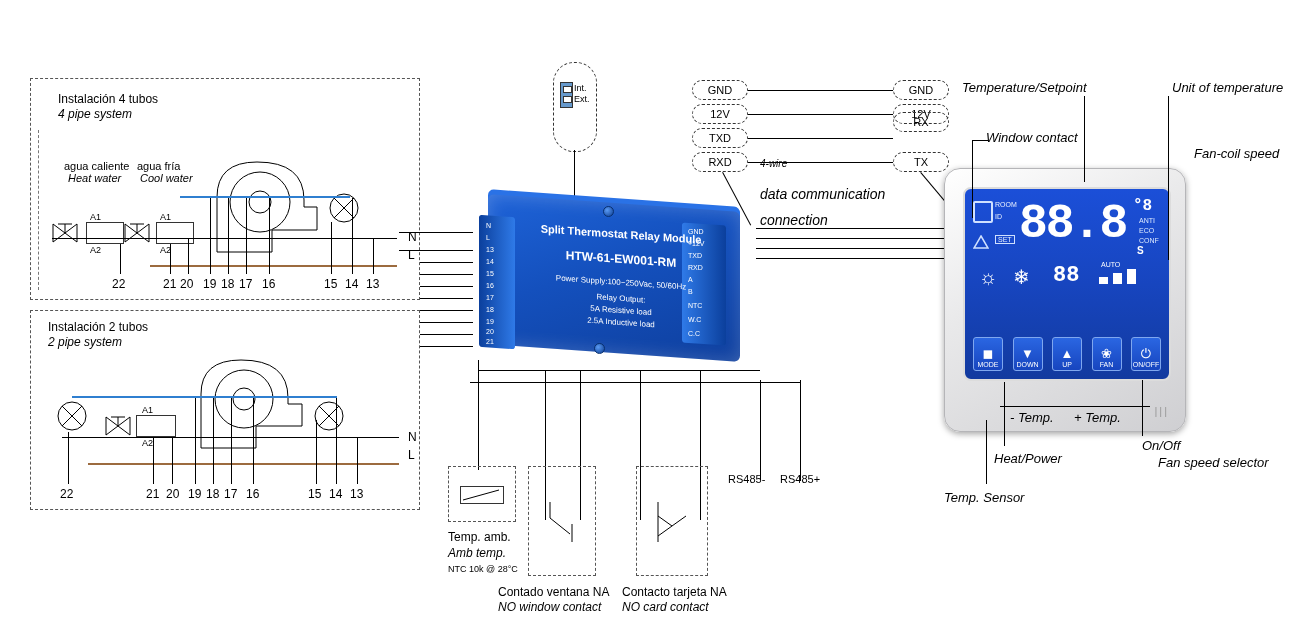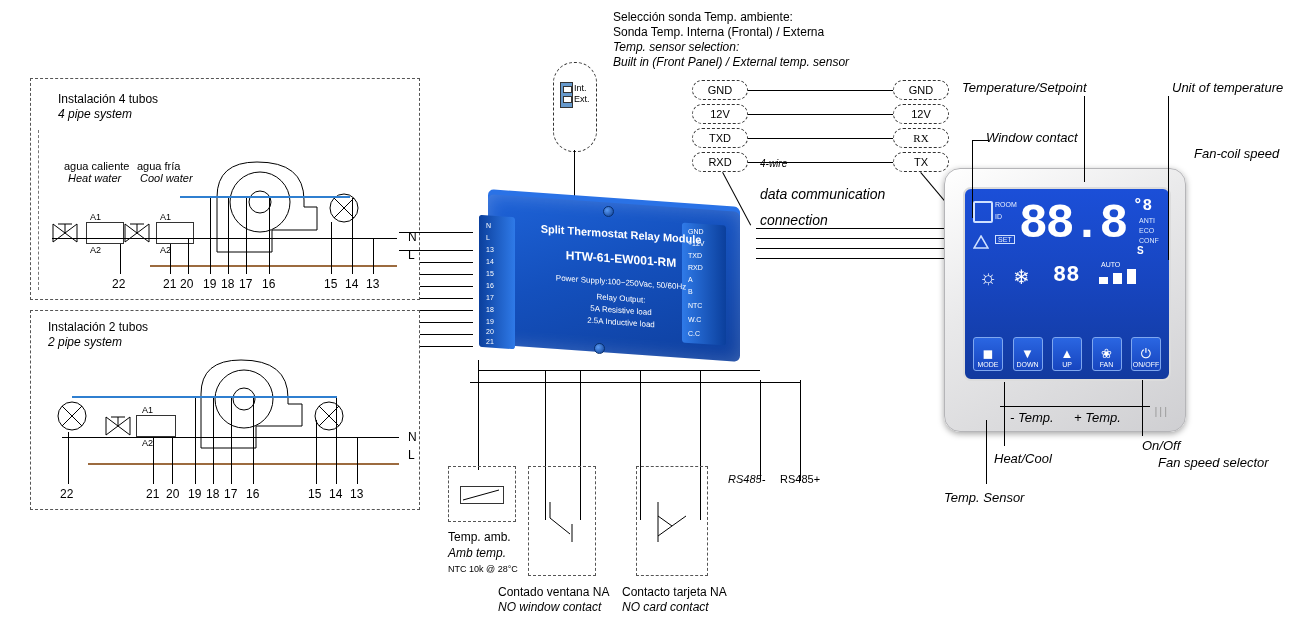--- a/index.html
+++ b/index.html
@@ -172,26 +172,20 @@
     font-size: 11px;
     letter-spacing: 2px;
   }
   .leader { background: #000; height: 1px; transform-origin: 0 0; }
 </style>
 </head>
 <body>
 
 <div id="root">
 
-  <div class="abs txt" style="left:613px; top:10px;">
-    <div>Selección sonda Temp. ambiente:</div>
-    <div>Sonda Temp. Interna (Frontal) / Externa</div>
-    <div class="ital">Temp. sensor selection:</div>
-    <div class="ital">Built in (Front Panel) / External temp. sensor</div>
-  </div>
 
   <div class="abs" style="left:553px; top:62px; width:42px; height:88px; border:1px dashed #333; border-radius:21px;"></div>
   <div class="abs solidbox" style="left:560px; top:82px; width:13px; height:26px; background:#6699cc;"></div>
   <div class="abs" style="left:563px; top:86px; width:7px; height:5px; background:#fff; border:1px solid #333;"></div>
   <div class="abs" style="left:563px; top:96px; width:7px; height:5px; background:#fff; border:1px solid #333;"></div>
   <div class="abs txt xsmall" style="left:574px; top:83px;">Int.</div>
   <div class="abs txt xsmall" style="left:574px; top:94px;">Ext.</div>
   <div class="abs vline" style="left:574px; top:150px; height:62px;"></div>
   <div class="abs hline" style="left:556px; top:212px; width:20px;"></div>
 
@@ -393,21 +387,21 @@
     <div class="term-label" style="left:20px; top:150px;">22</div>
   </div>
 
   <div class="abs dashbox" style="left:692px; top:80px; width:56px; height:20px;">GND</div>
   <div class="abs dashbox" style="left:692px; top:104px; width:56px; height:20px;">12V</div>
   <div class="abs dashbox" style="left:692px; top:128px; width:56px; height:20px;">TXD</div>
   <div class="abs dashbox" style="left:692px; top:152px; width:56px; height:20px;">RXD</div>
 
   <div class="abs dashbox" style="left:893px; top:80px; width:56px; height:20px;">GND</div>
   <div class="abs dashbox" style="left:893px; top:104px; width:56px; height:20px;">12V</div>
-  <div class="abs dashbox" style="left:893px; top:128px; width:56px; height:20px;font-family:Liberation Serif, serif;">RX</div>
+  <div class="abs dashbox" style="left:893px; top:112px; width:56px; height:20px;">RX</div>
   <div class="abs dashbox" style="left:893px; top:152px; width:56px; height:20px;">TX</div>
 
   <div class="abs hline" style="left:748px; top:90px; width:145px;"></div>
   <div class="abs hline" style="left:748px; top:114px; width:145px;"></div>
   <div class="abs hline" style="left:748px; top:138px; width:145px;"></div>
   <div class="abs hline" style="left:748px; top:162px; width:145px;"></div>
 
   <div class="abs txt ital" style="left:760px; top:158px; font-size:10px;">4-wire</div>
   <div class="abs txt ital" style="left:760px; top:186px; font-size:14px;">data communication</div>
   <div class="abs txt ital" style="left:760px; top:212px; font-size:14px;">connection</div>
@@ -456,21 +450,21 @@
     <svg width="42" height="44">
         <line x1="6" y1="2" x2="6" y2="16" stroke="#000"></line>
         <polygon points="6,16 20,26 6,36" fill="none" stroke="#000"></polygon>
         <line x1="20" y1="26" x2="34" y2="16" stroke="#000"></line>
         <line x1="6" y1="36" x2="6" y2="42" stroke="#000"></line>
       </svg>
   </div>
   <div class="abs txt" style="left:622px; top:585px;">Contacto tarjeta NA</div>
   <div class="abs txt ital" style="left:622px; top:600px;">NO card contact</div>
 
-  <div class="abs txt small" style="left:728px; top:473px;font-style:italic;">RS485-</div>
+  <div class="abs txt small" style="left:728px; top:473px;">RS485-</div>
   <div class="abs txt small" style="left:780px; top:473px;">RS485+</div>
 
   <div class="abs" id="thermostat">
     <div id="lcd">
 
       <div class="abs" style="left:8px; top:12px; width:16px; height:18px; border:2px solid #cfe0ff; border-radius:2px;"></div>
       <div class="abs" style="left:8px; top:46px;">
         <svg width="16" height="14">
             <polygon points="8,1 15,13 1,13" fill="none" stroke="#cfe0ff" stroke-width="1.5"></polygon>
           </svg>
@@ -524,21 +518,21 @@
   </div>
 
   <div class="abs txt ital" style="left:962px; top:80px; font-size:13px;">Temperature/Setpoint</div>
   <div class="abs txt ital" style="left:1172px; top:80px; font-size:13px;">Unit of temperature</div>
   <div class="abs txt ital" style="left:986px; top:130px; font-size:13px;">Window contact</div>
   <div class="abs txt ital" style="left:1170px; top:146px; font-size:13px;margin-left:24px;">Fan-coil speed</div>
   <div class="abs txt ital" style="left:1010px; top:410px; font-size:13px;">- Temp.</div>
   <div class="abs txt ital" style="left:1074px; top:410px; font-size:13px;">+ Temp.</div>
   <div class="abs txt ital" style="left:1142px; top:438px; font-size:13px;">On/Off</div>
   <div class="abs txt ital" style="left:1158px; top:455px; font-size:13px;">Fan speed selector</div>
-  <div class="abs txt ital" style="left:994px; top:451px; font-size:13px;">Heat/Cool</div>
+  <div class="abs txt ital" style="left:994px; top:451px; font-size:13px;">Heat/Power</div>
   <div class="abs txt ital" style="left:944px; top:490px; font-size:13px;">Temp. Sensor</div>
 
   <div class="abs vline" style="left:1084px; top:96px; height:86px;"></div>
   <div class="abs vline" style="left:1168px; top:96px; height:120px;"></div>
   <div class="abs hline" style="left:972px; top:140px; width:16px;"></div>
   <div class="abs vline" style="left:972px; top:140px; height:78px;"></div>
   <div class="abs vline" style="left:1168px; top:160px; height:100px;"></div>
   <div class="abs vline" style="left:1142px; top:380px; height:56px;"></div>
   <div class="abs vline" style="left:1004px; top:382px; height:64px;"></div>
   <div class="abs vline" style="left:986px; top:420px; height:64px;"></div>

